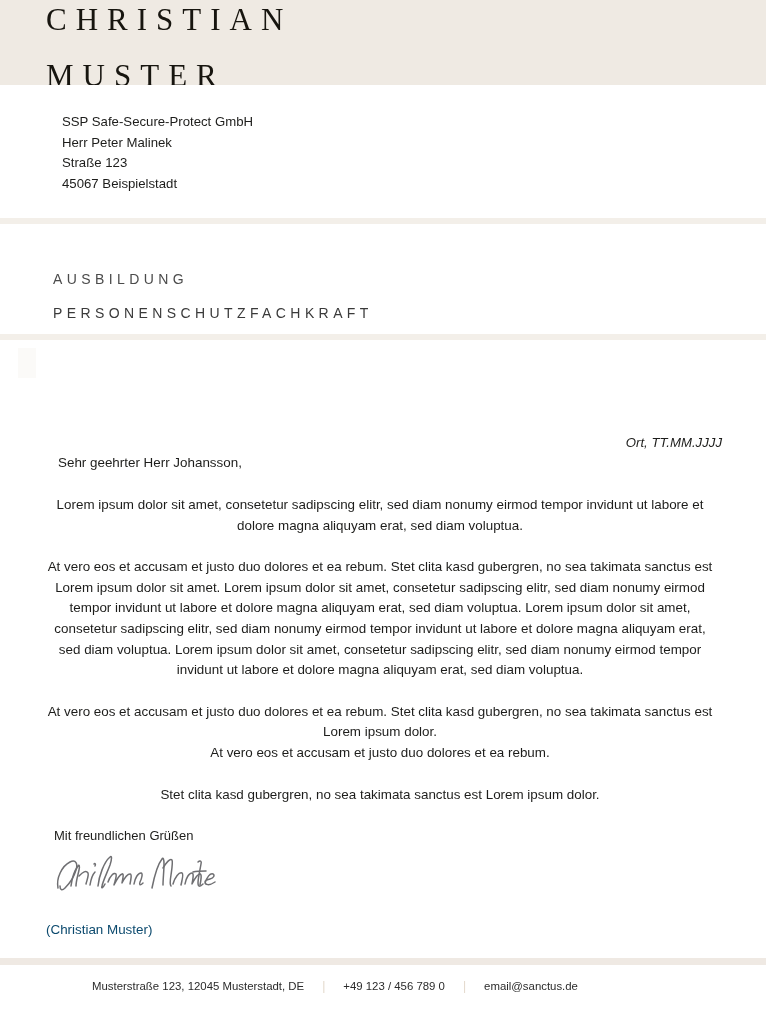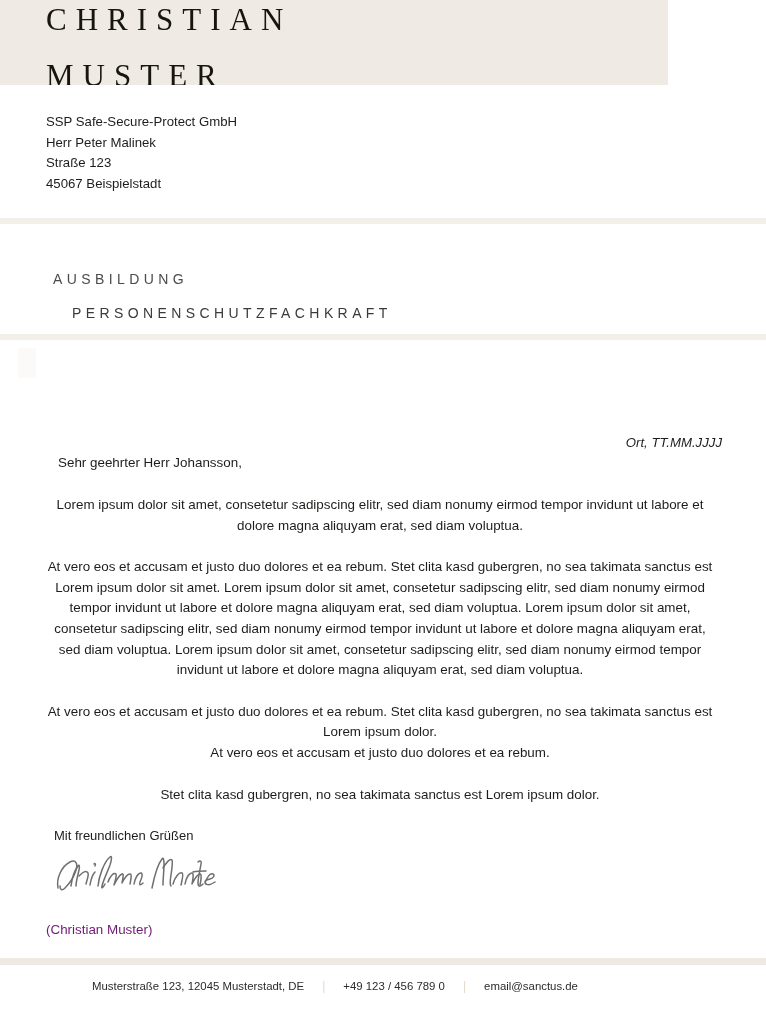--- a/index.html
+++ b/index.html
@@ -22,21 +22,21 @@
     position: absolute;
     inset: 0;
     background: #ffffff;
   }
 
   
   .letterhead {
     position: absolute;
     left: 0;
     top: 0;
-    width: 668px;
+    width: 766px;
     height: 85px;
     background: #efeae3;
     overflow: hidden;
   }
   .letterhead-inner {
     position: absolute;
     left: 46px;
     top: -8px;
     width: 640px;
   }
@@ -45,21 +45,21 @@
     font-size: 31px;
     line-height: 56px;
     letter-spacing: 9px;
     color: #17150f;
     white-space: nowrap;
   }
 
   
   .recipient {
     position: absolute;
-    left: 46px;
+    left: 62px;
     top: 112px;
     width: 420px;
   }
   .recipient div {
     font-size: 13.2px;
     line-height: 20.5px;
     color: #1d1d1b;
     white-space: nowrap;
   }
 
@@ -89,21 +89,21 @@
     left: 53px;
     top: 36px;
   }
   .subject-line {
     font-size: 14px;
     line-height: 34px;
     letter-spacing: 4.4px;
     color: #4b4b4b;
     white-space: nowrap;
   }
-  .subject-line.secondary { color: #3a3a3a; margin-left: 19px; }
+  .subject-line.secondary { color: #3a3a3a; }
 
   .ghost-block {
     position: absolute;
     left: 18px;
     top: 348px;
     width: 18px;
     height: 30px;
     background: #fbfaf8;
   }
 
@@ -151,21 +151,21 @@
     width: 170px;
     height: 52px;
   }
   .signature svg { display: block; }
   .signature-name {
     position: absolute;
     left: 46px;
     top: 920px;
     font-size: 13.4px;
     line-height: 20px;
-    color: #701a75;
+    color: #0c4a6e;
   }
 
   
   .footer {
     position: absolute;
     left: 0;
     top: 978px;
     width: 670px;
     display: flex;
     justify-content: center;

